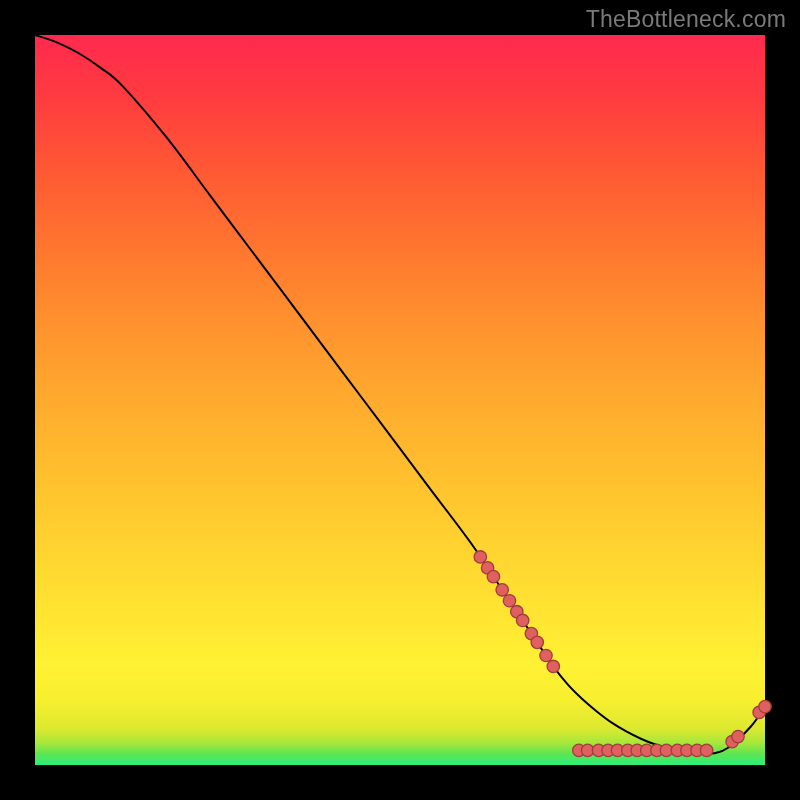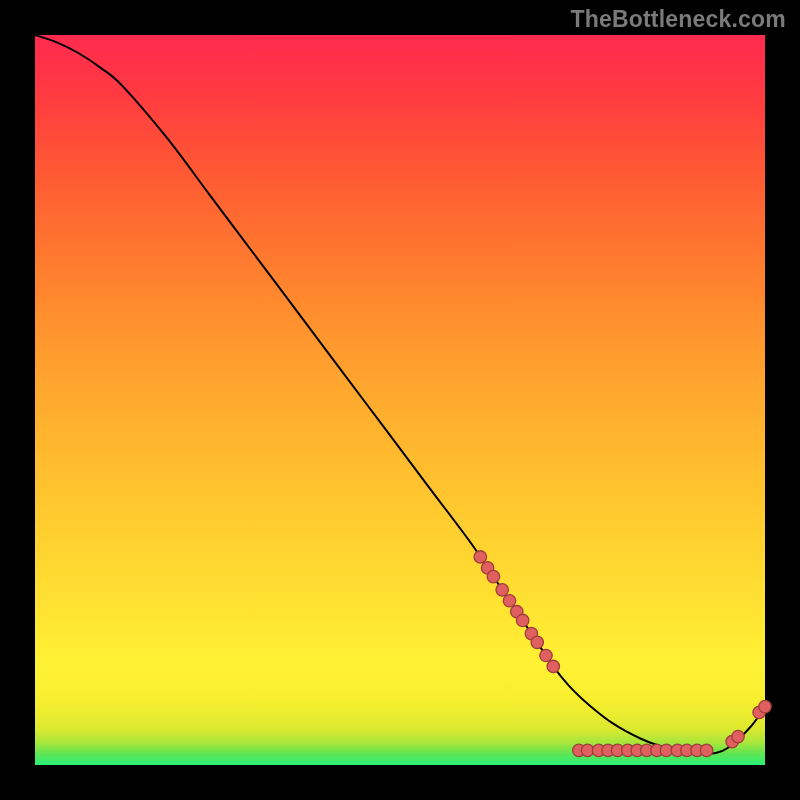--- a/index.html
+++ b/index.html
@@ -17,21 +17,21 @@
     height: 800px;
     background: #000;
   }
   .watermark {
     position: absolute;
     top: 6px;
     right: 14px;
     color: #7a7a7a;
     font-size: 23px;
     letter-spacing: 0.2px;
-    font-weight: 700;
+    font-weight: 400;
   }
   .plot-bg {
     position: absolute;
     left: 35px;
     top: 35px;
     width: 730px;
     height: 730px;
     
     background: linear-gradient(
       to top,

